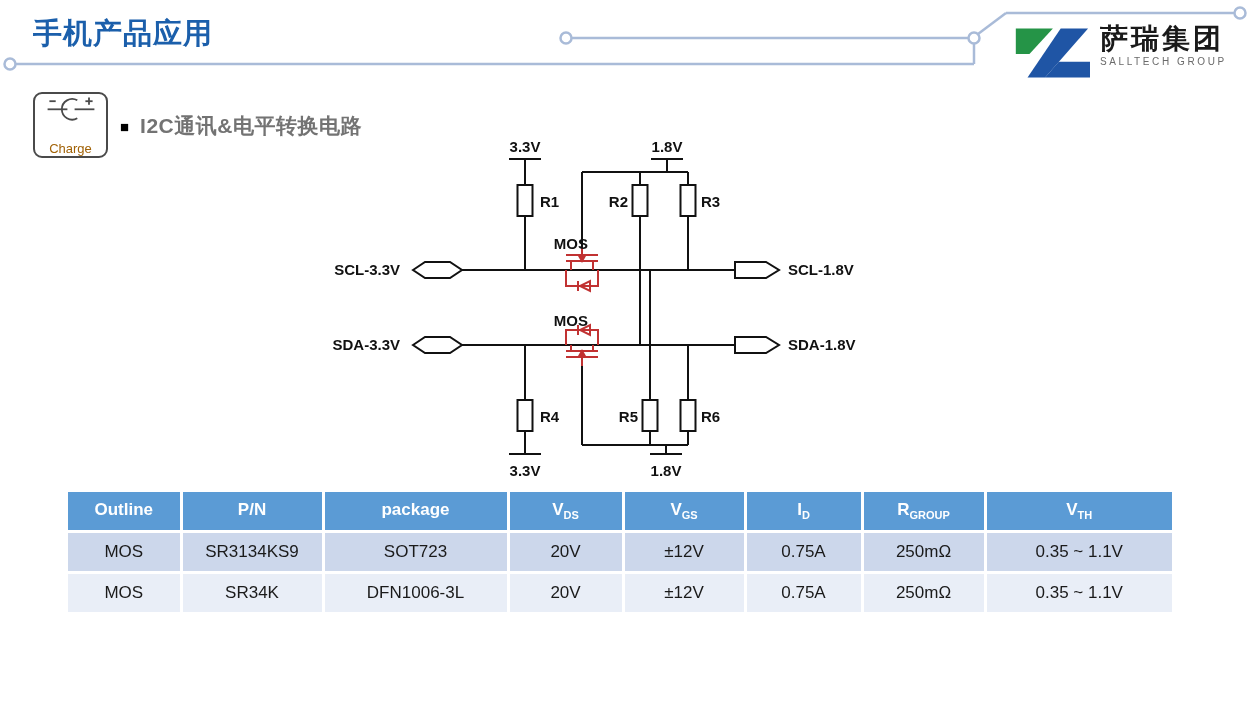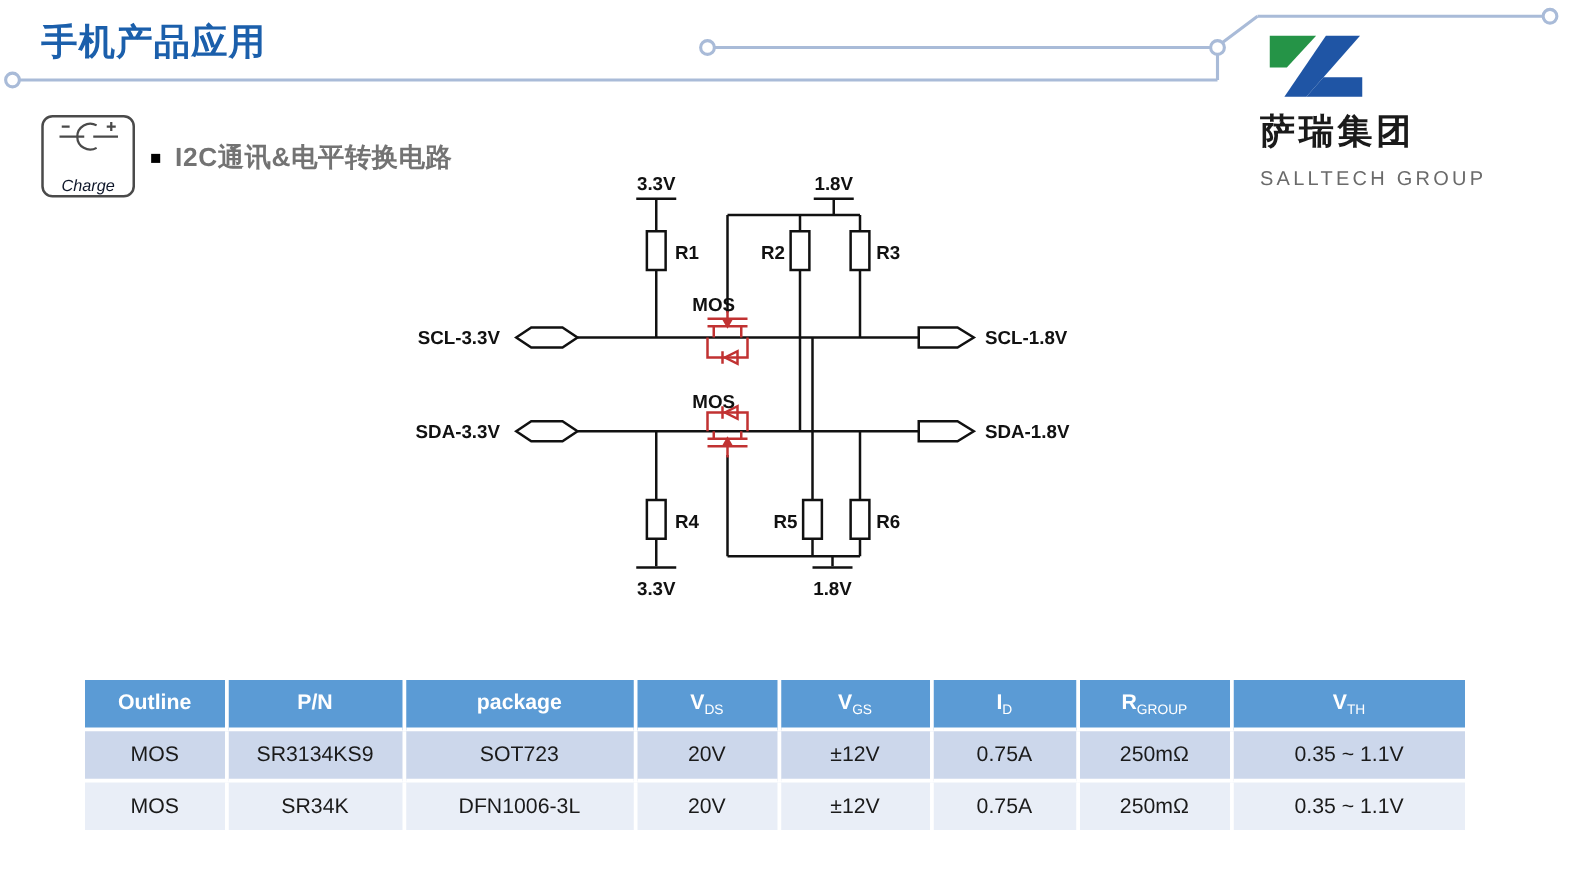--- a/index.html
+++ b/index.html
@@ -6,55 +6,55 @@
   .slide{
     position:relative;width:1256px;height:667px;background:#ffffff;overflow:hidden;
     font-family:"Liberation Sans","DejaVu Sans",sans-serif;color:#111;
   }
   
   .page-title{
     position:absolute;left:33px;top:14px;margin:0;
     font-size:29px;font-weight:bold;color:#1b5fab;letter-spacing:1px;
   }
   .deco-svg{position:absolute;left:0;top:0;width:1256px;height:95px;}
-  .logo{position:absolute;left:1008px;top:24px;display:flex;align-items:flex-start;gap:10px;flex-direction:column;}
+  .logo{position:absolute;left:1008px;top:24px;display:flex;align-items:flex-start;gap:10px;}
   .logo-text .cn{font-size:28px;font-weight:bold;color:#1a1a1a;letter-spacing:3px;line-height:1.1;}
-  .logo-text .en{font-size:16px;color:#6a6a6a;letter-spacing:2.6px;margin-top:14px;}
+  .logo-text .en{font-size:10px;color:#6a6a6a;letter-spacing:2.6px;margin-top:1px;}
   
   .charge-box{
     position:absolute;left:33px;top:92px;width:75px;height:66px;
     border:2px solid #4a4a4a;border-radius:9px;box-sizing:border-box;
     display:flex;flex-direction:column;align-items:center;justify-content:center;background:#fff;
   }
-  .charge-box .charge-label{font-size:13px;color:#0f172a;margin-top:20px;font-style:italic;}
+  .charge-box .charge-label{font-size:13px;color:#a16207;margin-top:20px;}
   
   .section-heading{position:absolute;left:120px;top:112px;display:flex;align-items:center;}
   .section-heading .bullet{font-size:15px;color:#000;margin-right:11px;line-height:1;}
   .section-heading .txt{font-size:21px;font-weight:bold;color:#737373;letter-spacing:0.5px;}
   
   .circuit-svg{position:absolute;left:330px;top:135px;width:550px;height:350px;}
   .circuit-svg text{font-family:"Liberation Sans","DejaVu Sans",sans-serif;font-weight:bold;font-size:15px;fill:#111;}
   
   .spec-table{
-    position:absolute;left:68px;top:544px;width:1104px;
+    position:absolute;left:68px;top:492px;width:1104px;
     border-collapse:collapse;table-layout:fixed;padding-left:22px;
   }
   .spec-table th{
     background:#5b9bd5;color:#fff;font-size:17px;font-weight:bold;
     height:38px;padding:0;text-align:center;vertical-align:middle;
   }
   .spec-table td{
     font-size:17px;color:#1a1a1a;height:38px;padding:0;text-align:center;vertical-align:middle;
   }
   .spec-table th,.spec-table td{border-right:3px solid #fff;}
   .spec-table th:last-child,.spec-table td:last-child{border-right:none;}
   .spec-table tbody td{border-top:3px solid #fff;}
   .spec-table tbody tr.row-odd td{background:#ccd7eb;}
   .spec-table tbody tr.row-even td{background:#e9eef7;}
-  .spec-table sub{font-size:11px;font-weight:normal;text-align:center;}
+  .spec-table sub{font-size:11px;font-weight:bold;text-align:center;}
 </style>
 </head>
 <body>
 
 <div class="slide">
 
   <h1 class="page-title">手机产品应用</h1>
 
   <svg class="deco-svg" viewBox="0 0 1256 95">
     <g stroke="#a9bbd8" stroke-width="2.5" fill="none">

